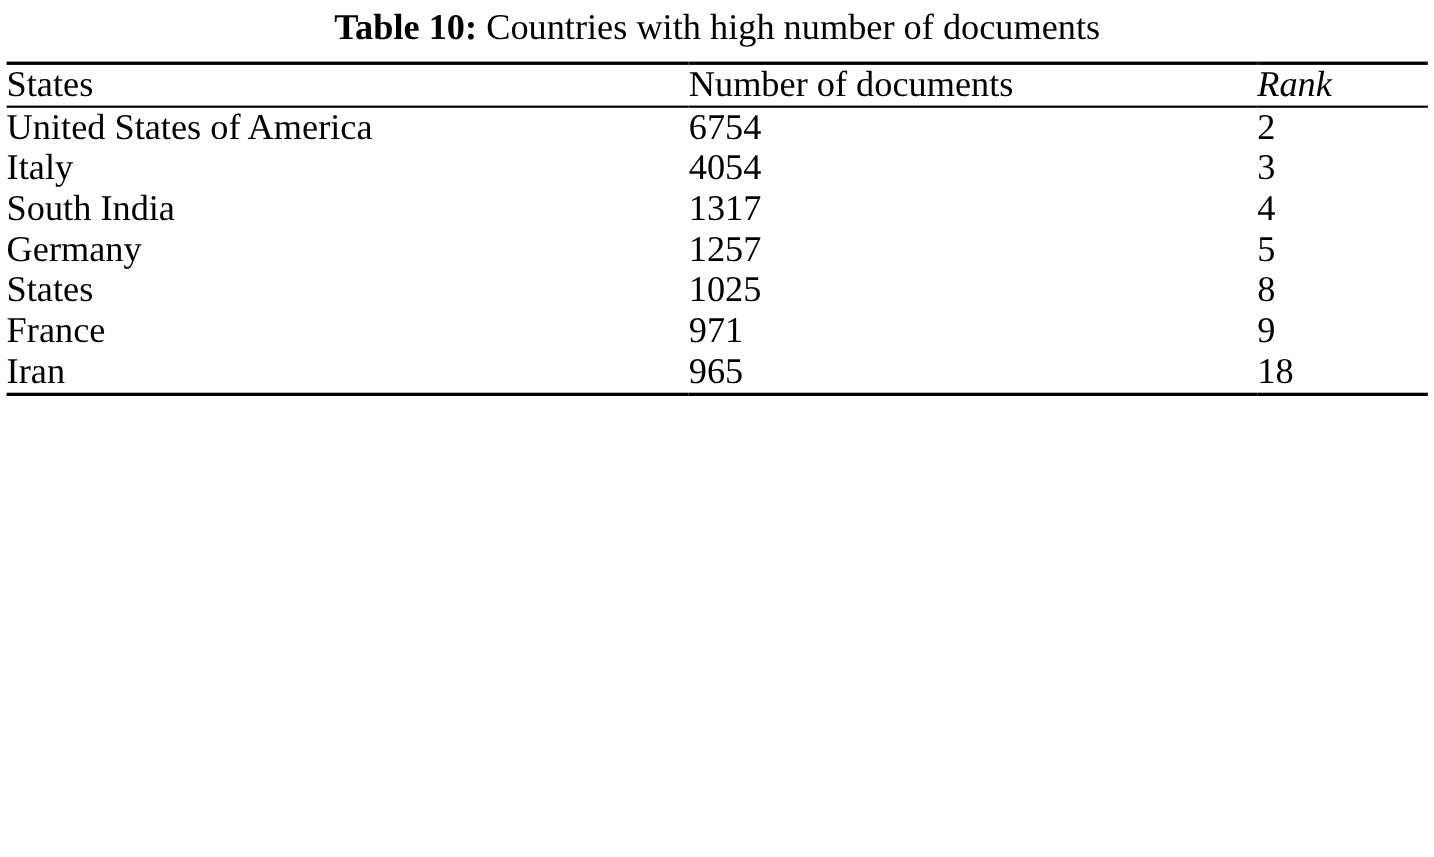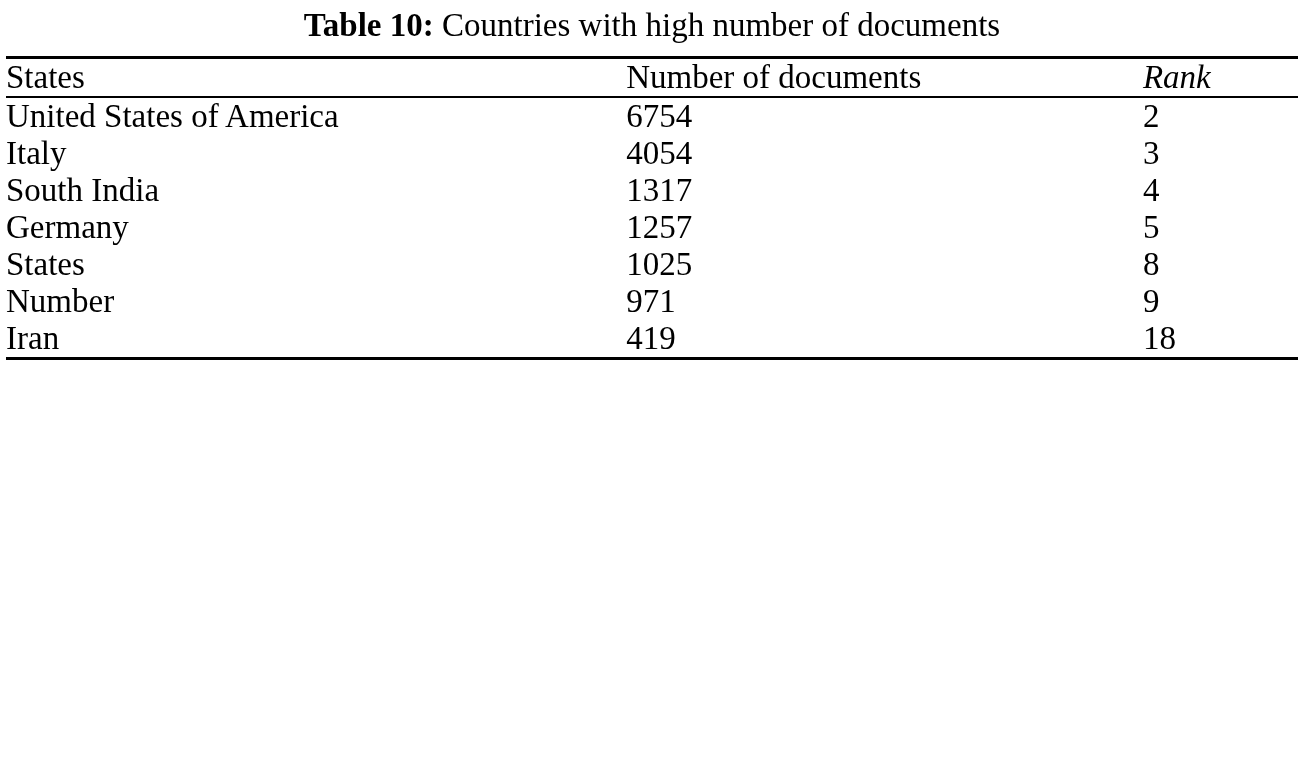--- a/index.html
+++ b/index.html
@@ -126,27 +126,27 @@
         <td>Germany</td>
         <td>1257</td>
         <td class="cell-rank">5</td>
       </tr>
       <tr class="body-row">
         <td>States</td>
         <td>1025</td>
         <td class="cell-rank">8</td>
       </tr>
       <tr class="body-row">
-        <td>Number</td>
+        <td>France</td>
         <td>971</td>
         <td class="cell-rank">9</td>
       </tr>
       <tr class="body-row">
         <td>Iran</td>
-        <td>419</td>
+        <td>965</td>
         <td class="cell-rank">18</td>
       </tr>
 
       <tr class="ruler-row rule-bottom">
         <td></td>
         <td></td>
         <td></td>
       </tr>
     </tbody>
   </table>

